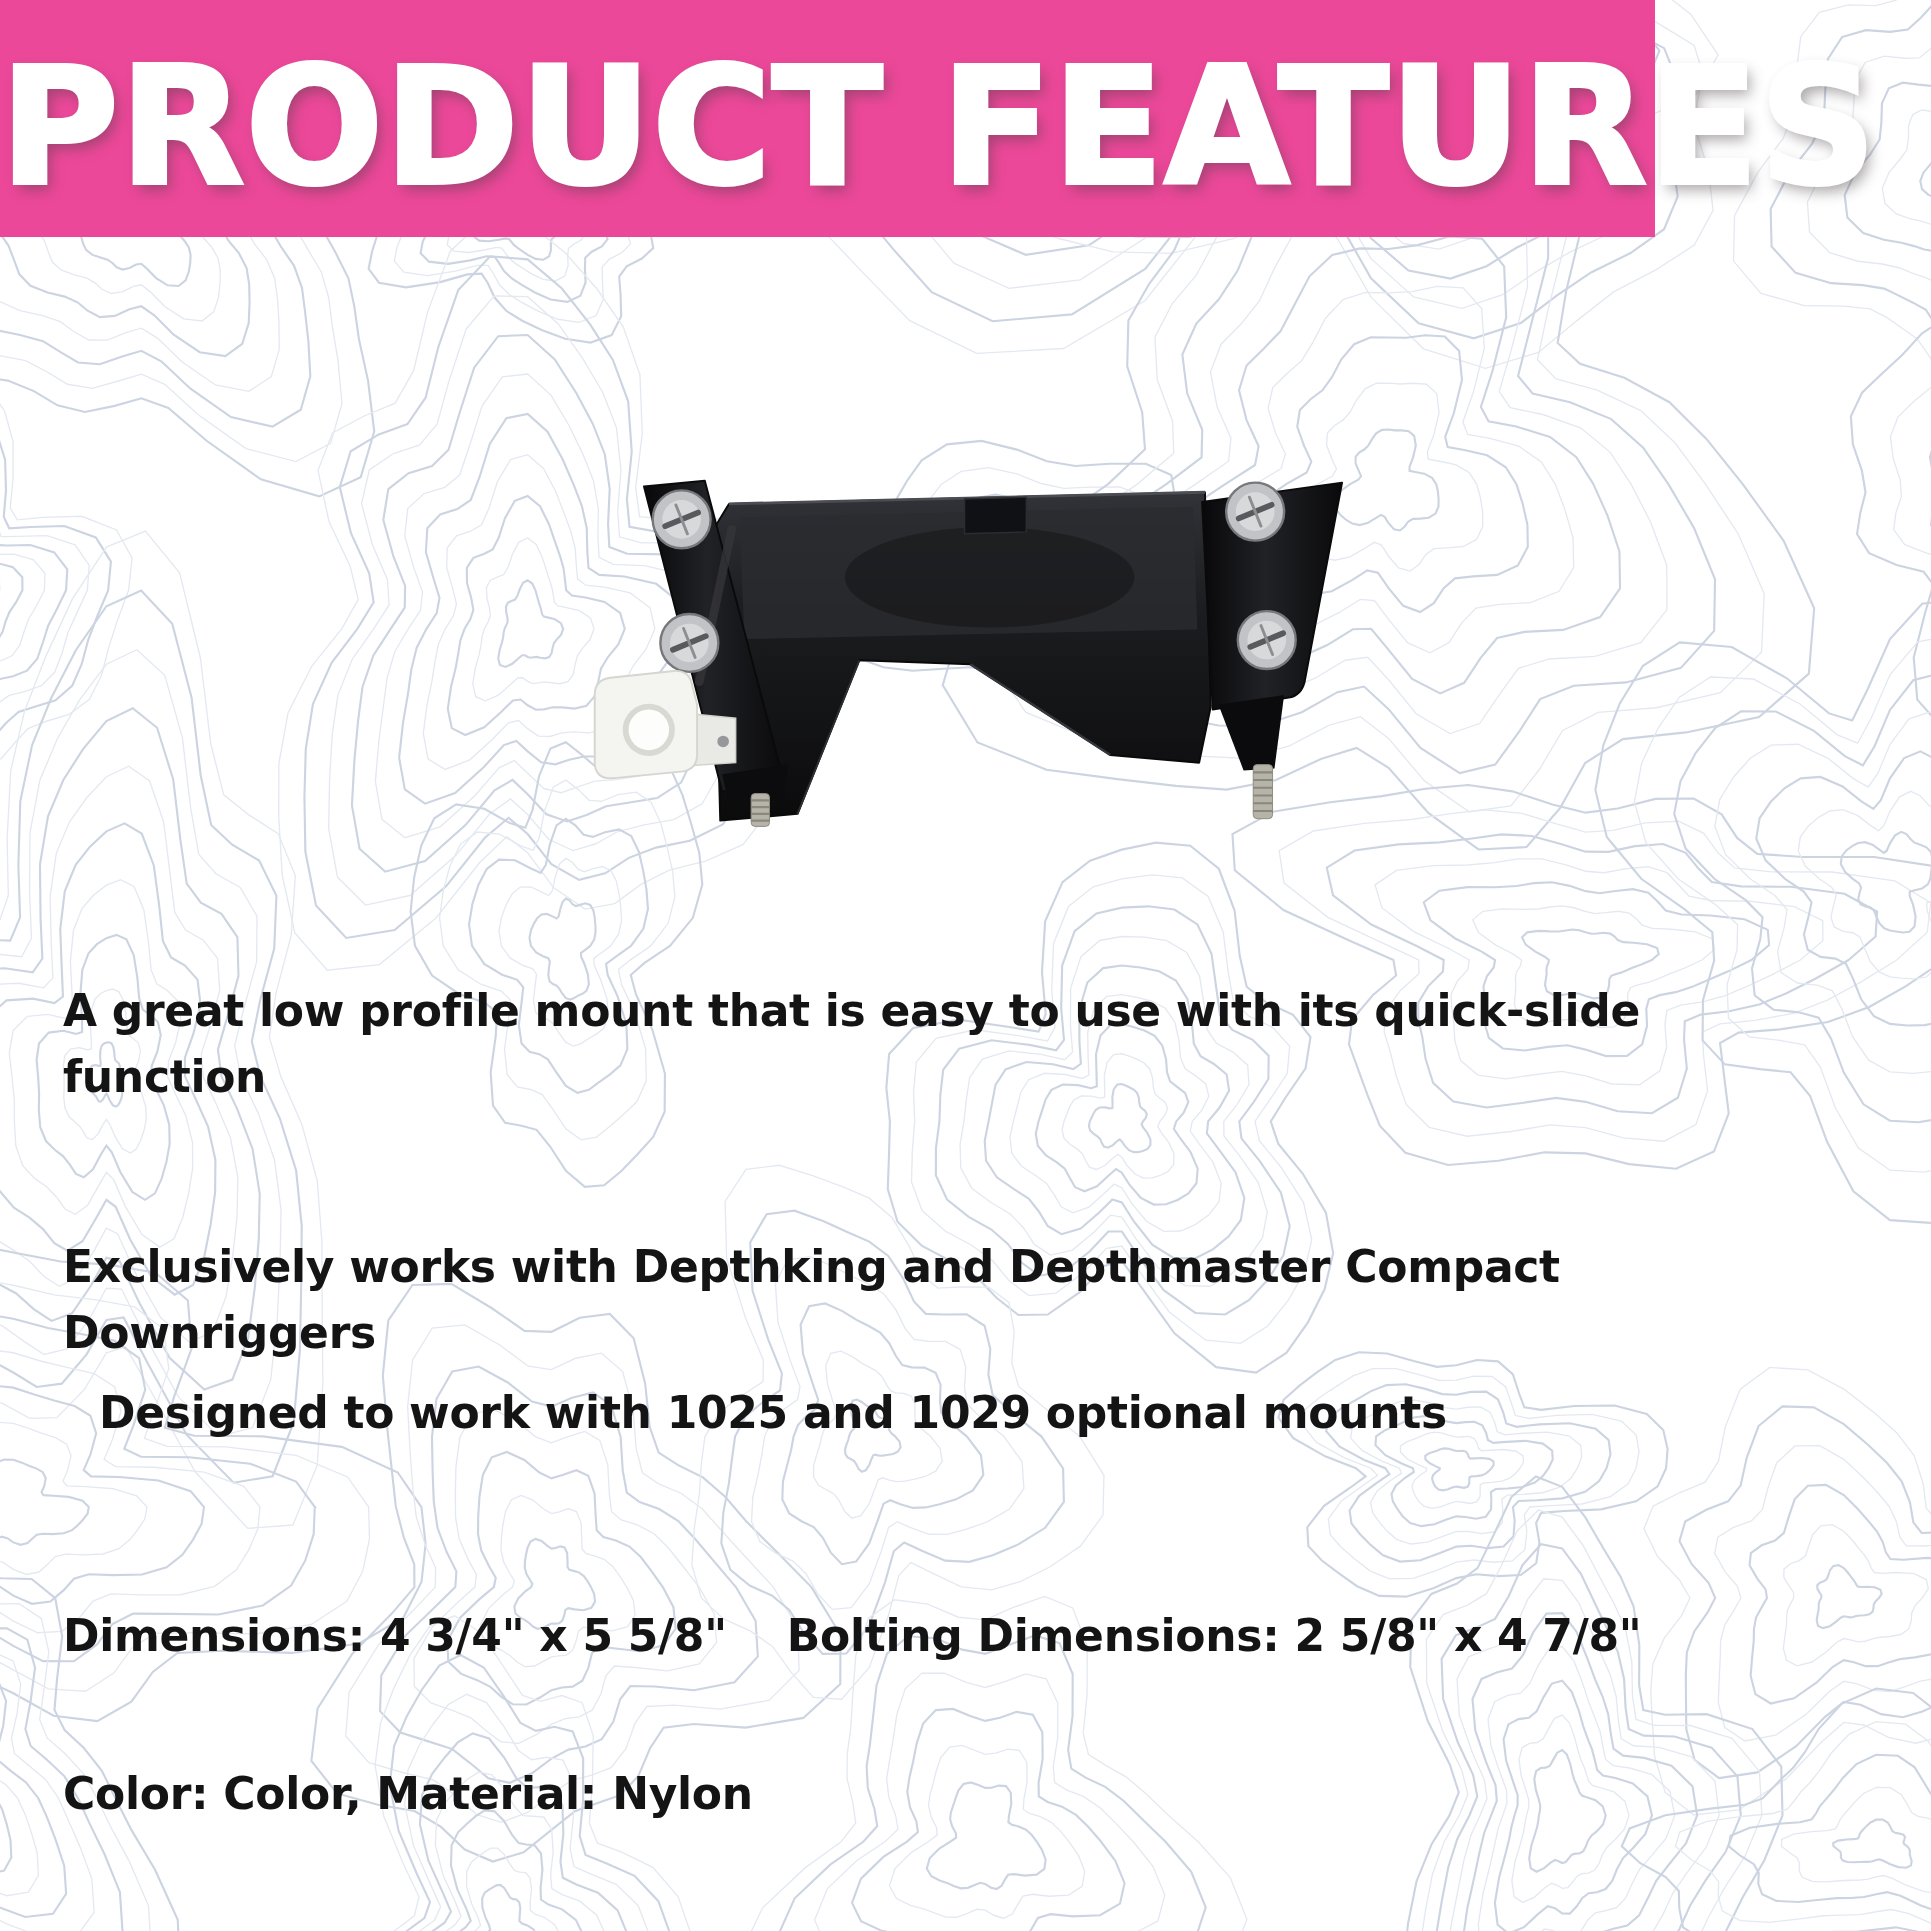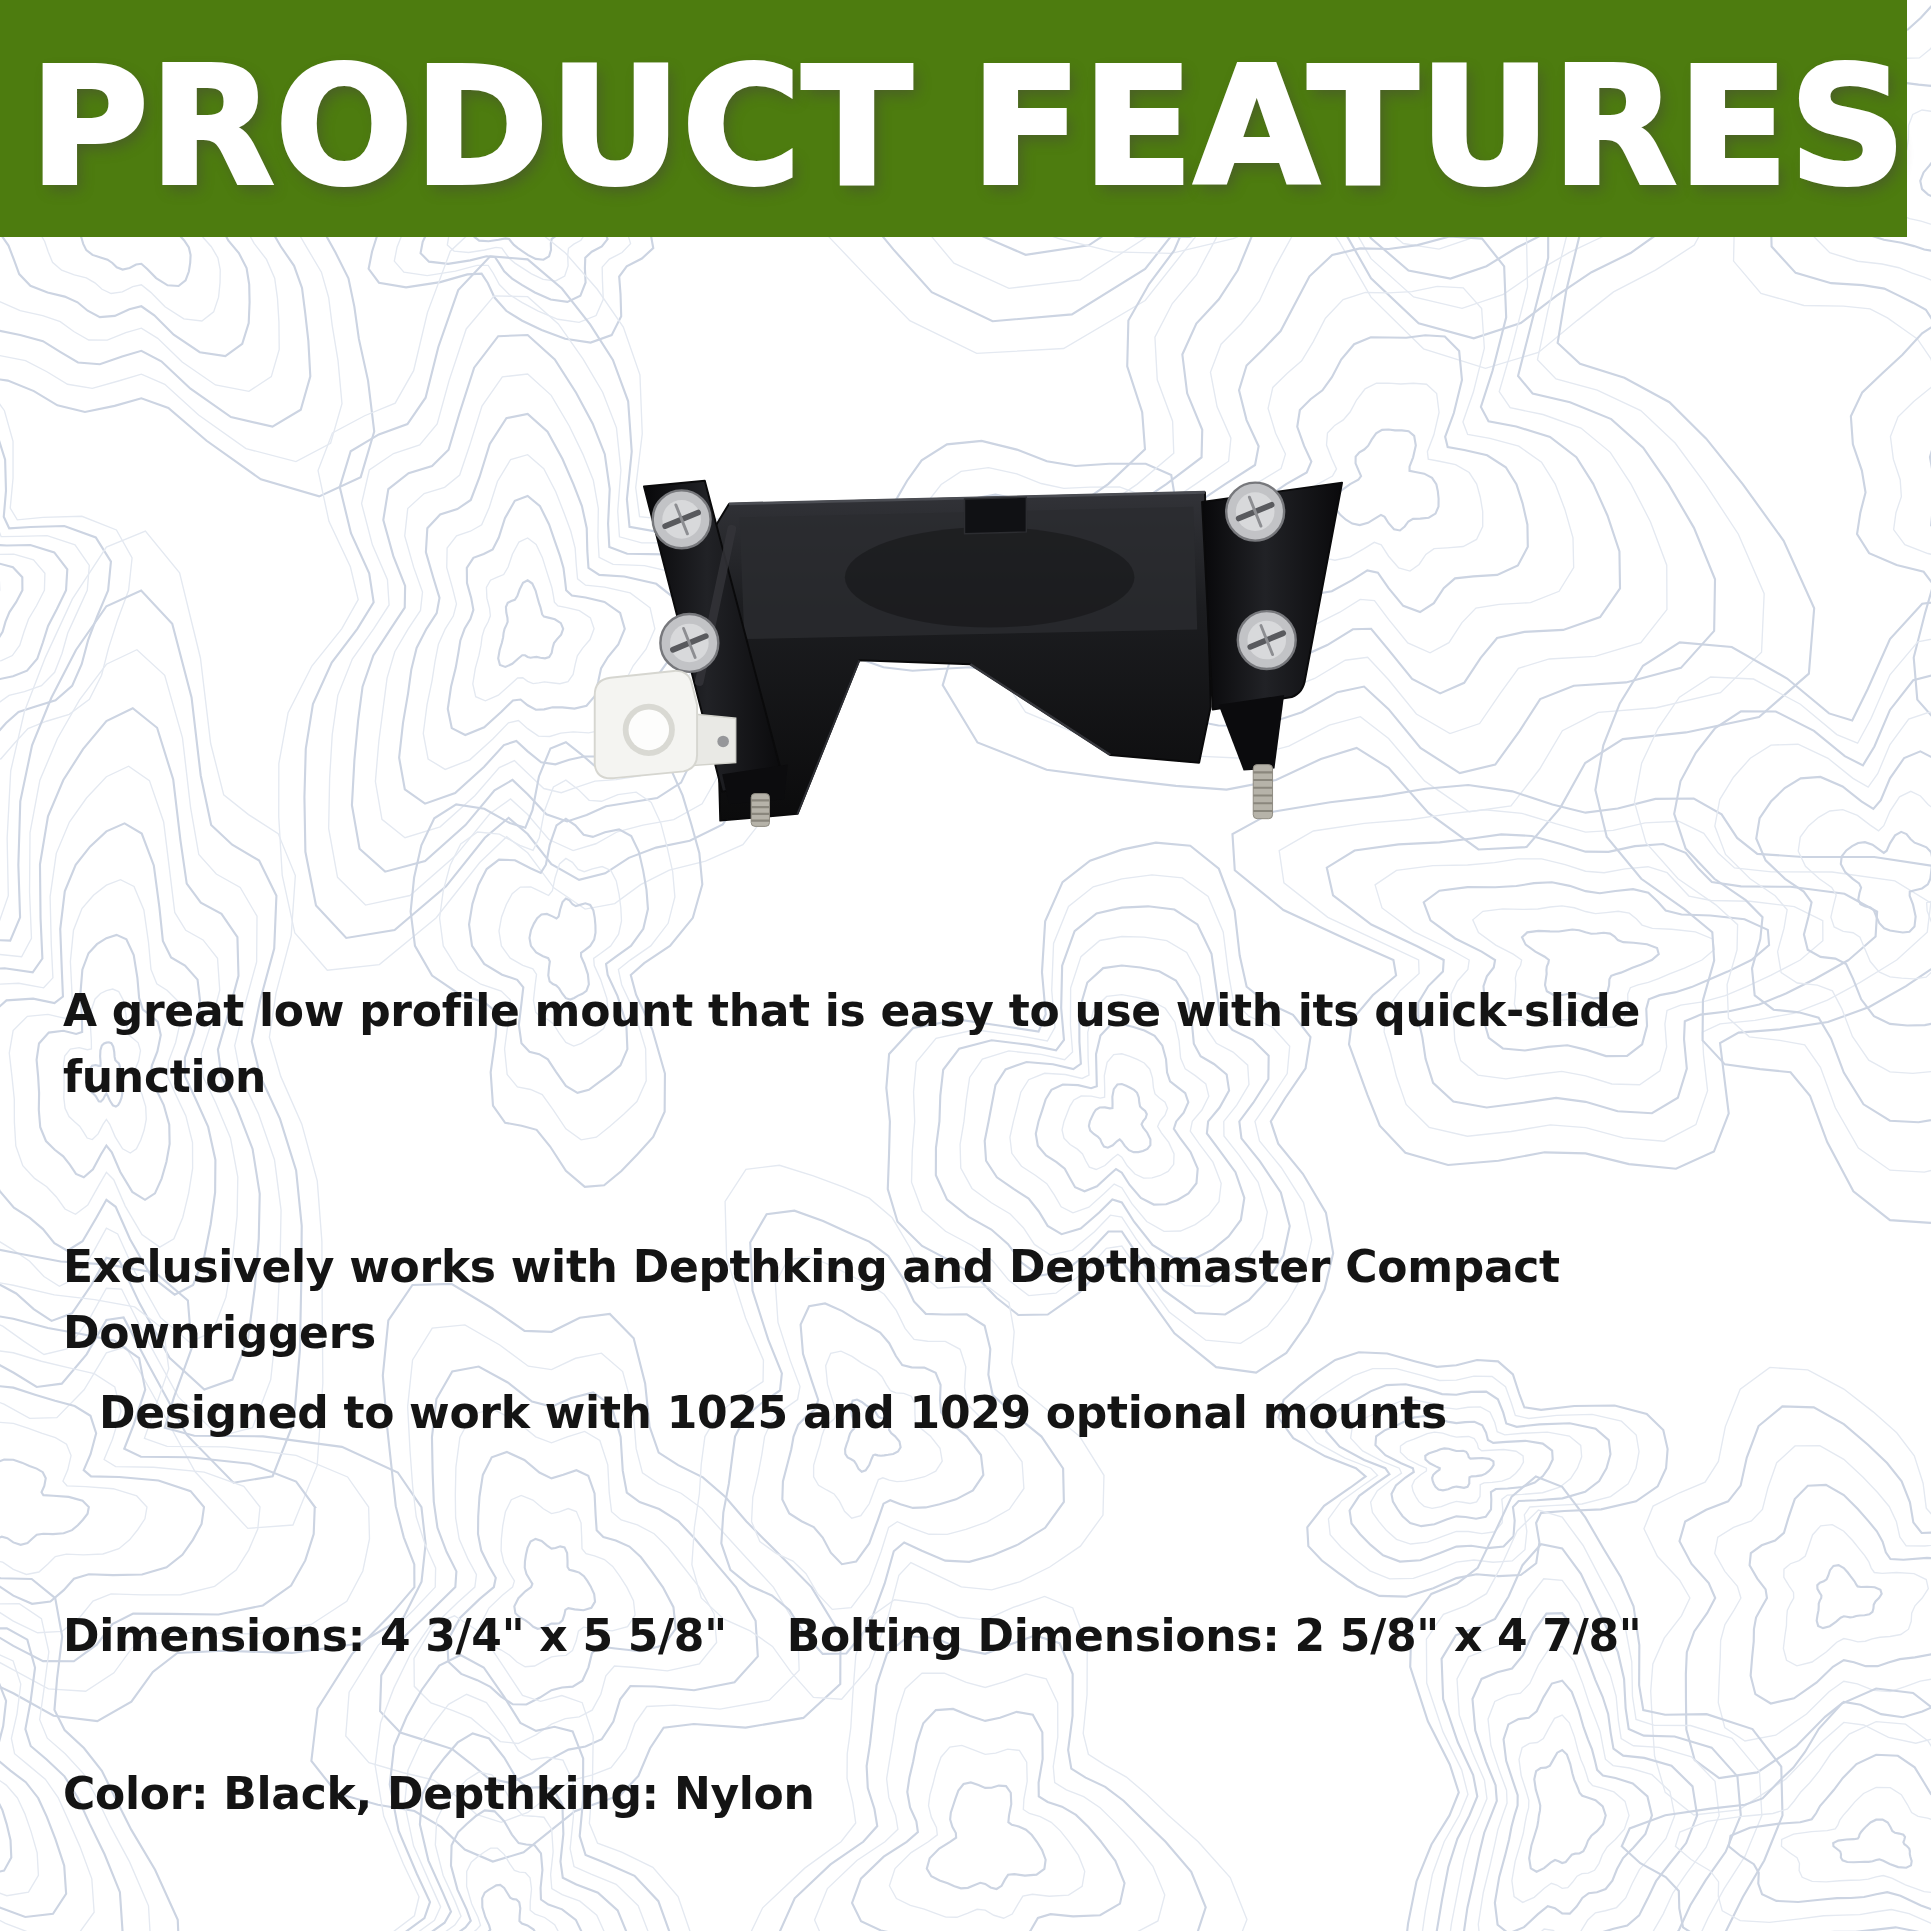--- a/index.html
+++ b/index.html
@@ -5,23 +5,23 @@
 <style>
   html, body { margin: 0; padding: 0; }
   body { width: 1931px; height: 1931px; background: #ffffff; }
   .page {
     position: relative; width: 1931px; height: 1931px;
     overflow: hidden; background: #ffffff;
     font-family: "DejaVu Sans", sans-serif;
   }
   .topo { position: absolute; left: 0; top: 0; width: 1931px; height: 1931px; z-index: 0; }
   .banner {
-    position: absolute; left: 0; top: 0; width: 1907px; height: 237px;
-    background: #4d7c0f; z-index: 3;
-    display: flex; align-items: center; justify-content: flex-end;
+    position: absolute; left: 0; top: 0; width: 1655px; height: 237px;
+    background: #ec4899; z-index: 3;
+    display: flex; align-items: center; justify-content: flex-start;
   }
   .banner h1 {
     margin: 0; padding-top: 17.4px;
     font-family: "DejaVu Sans", sans-serif;
     font-weight: bold; font-size: 162px; letter-spacing: 1px;
     color: #ffffff;
     -webkit-text-stroke: 3.9px #ffffff;
     text-shadow: 4.8px 6.8px 13.5px rgba(70, 62, 66, 0.45);
     white-space: nowrap;
   }
@@ -296,17 +296,17 @@
     </g>
   </svg>
 
   <section>
     <p class="feature f1">A great low profile mount that is easy to use with its quick-slide
 function</p>
     <p class="feature f2">Exclusively works with Depthking and Depthmaster Compact
 Downriggers</p>
     <p class="feature f3">Designed to work with 1025 and 1029 optional mounts</p>
     <p class="feature f4">Dimensions: 4 3/4" x 5 5/8"    Bolting Dimensions: 2 5/8" x 4 7/8"</p>
-    <p class="feature f5">Color: Black, Depthking: Nylon</p>
+    <p class="feature f5">Color: Color, Material: Nylon</p>
   </section>
 
 </div>
 
 
 </body></html>

